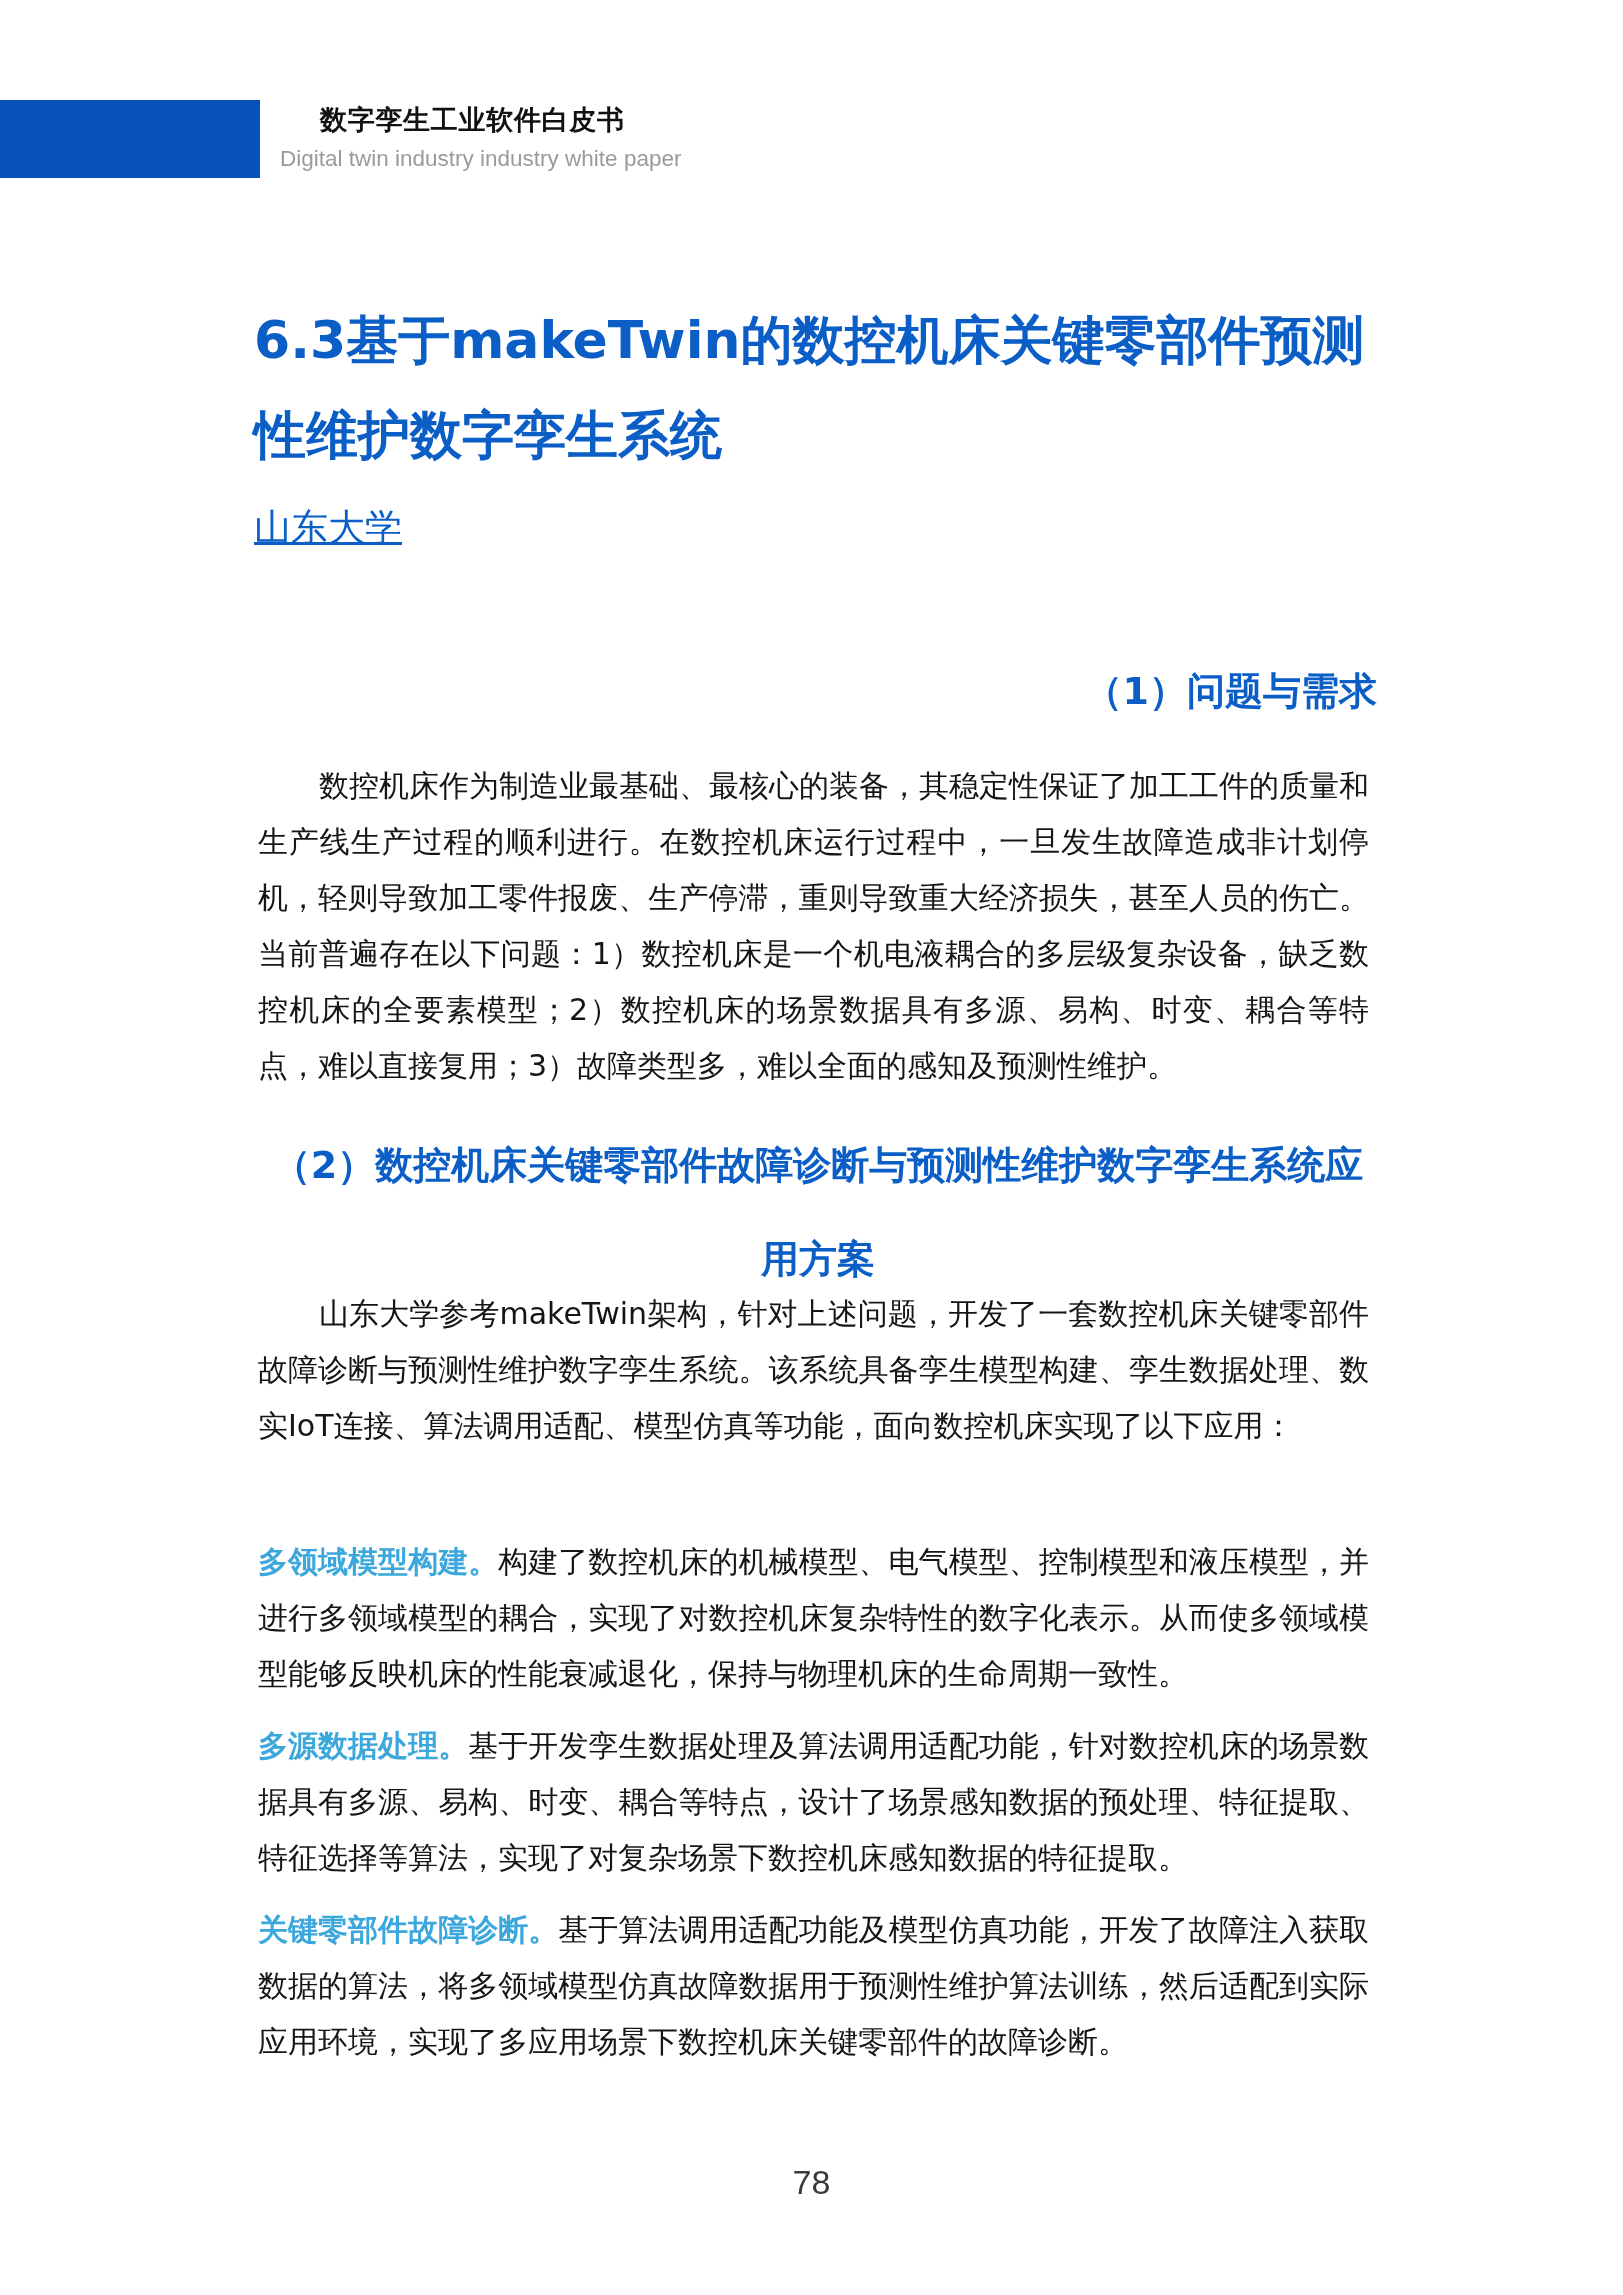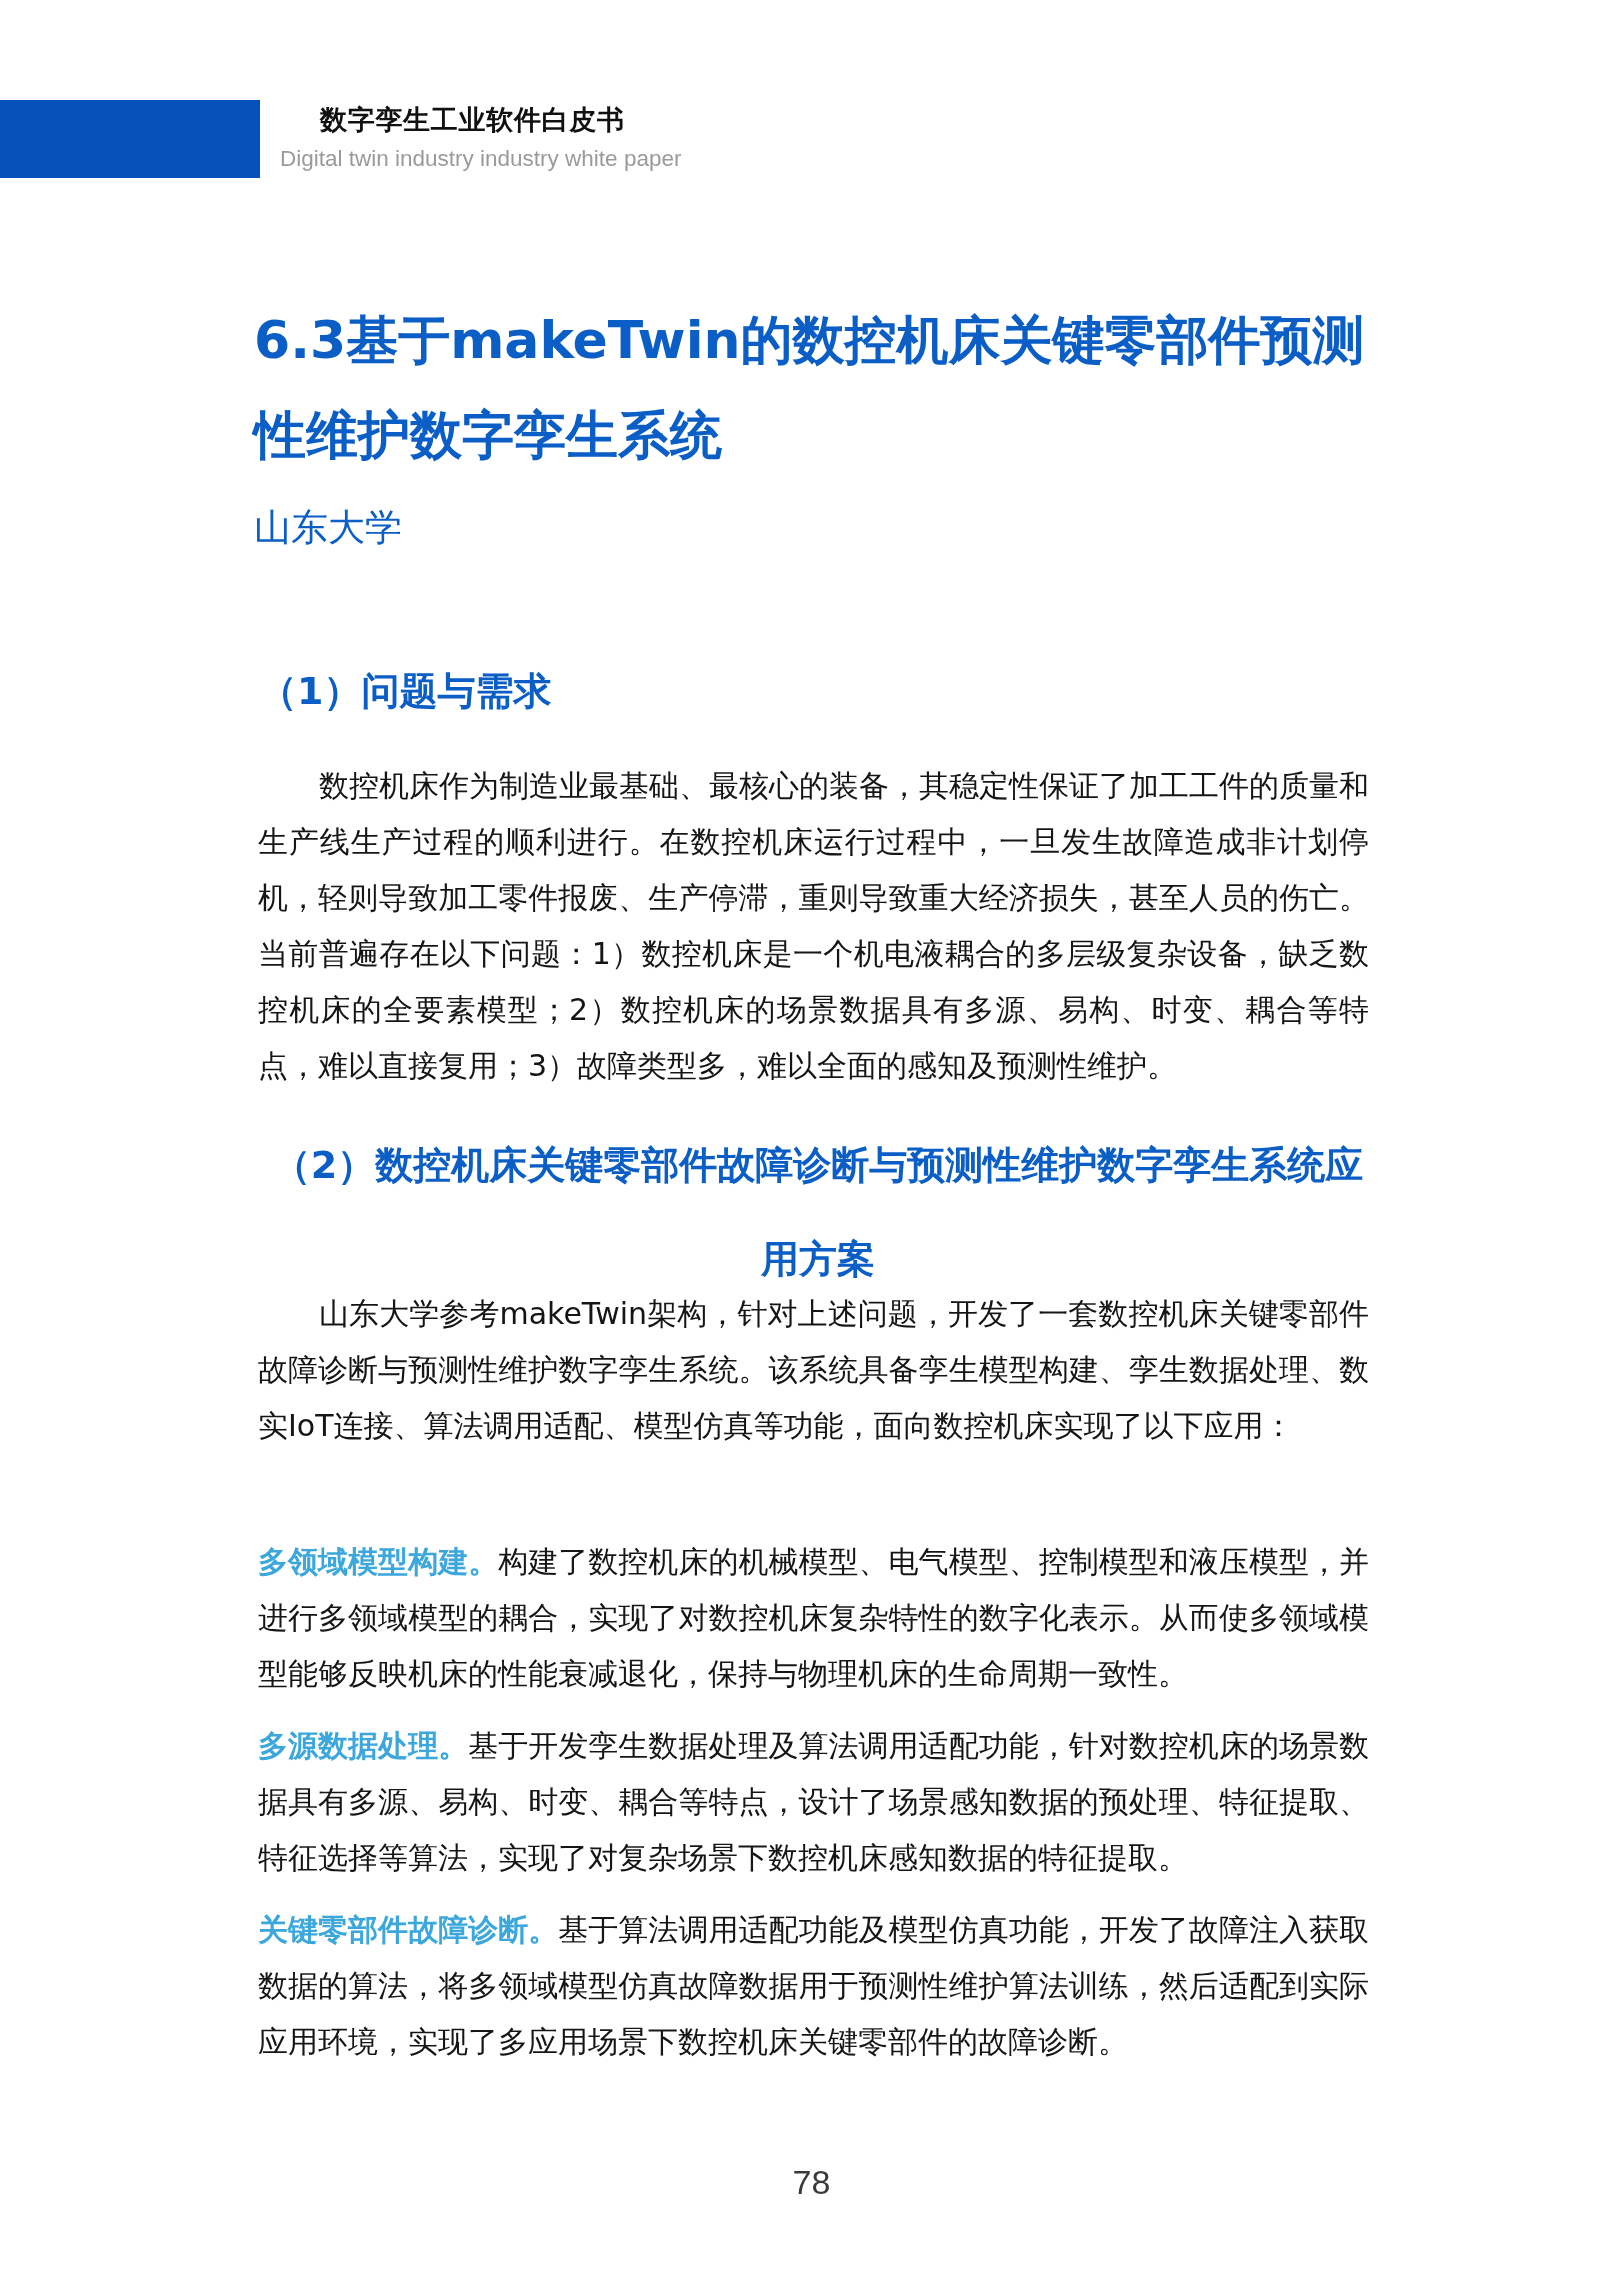--- a/index.html
+++ b/index.html
@@ -56,20 +56,21 @@
   .section-title .num {
     display: inline-block;
   }
   .affiliation {
     position: absolute;
     left: 254px;
     top: 503px;
     font-size: 37px;
     color: #0B5EC5;
     white-space: nowrap;
+    text-decoration: underline;
   }
   .subheading {
     position: absolute;
     left: 259px;
     width: 1118px;
     font-size: 38px;
     font-weight: bold;
     color: #0B5EC5;
     line-height: 94px;
   }
@@ -105,21 +106,21 @@
 <body>
 
 <div class="header-bar"></div>
 <div class="header-title">数字孪生工业软件白皮书</div>
 <div class="header-subtitle">Digital twin industry industry white paper</div>
 
 <div class="section-title"><span class="num">6.3</span><span>基于makeTwin的数控机床关键零部件预测性维护数字孪生系统</span></div>
 
 <div class="affiliation">山东大学</div>
 
-<div class="subheading" style="top:644px;">（1）问题与需求</div>
+<div class="subheading" style="top:644px;text-align:right;">（1）问题与需求</div>
 
 <div class="para indent" style="top:758px;">数控机床作为制造业最基础、最核心的装备，其稳定性保证了加工工件的质量和生产线生产过程的顺利进行。在数控机床运行过程中，一旦发生故障造成非计划停机，轻则导致加工零件报废、生产停滞，重则导致重大经济损失，甚至人员的伤亡。当前普遍存在以下问题：1）数控机床是一个机电液耦合的多层级复杂设备，缺乏数控机床的全要素模型；2）数控机床的场景数据具有多源、易构、时变、耦合等特点，难以直接复用；3）故障类型多，难以全面的感知及预测性维护。</div>
 
 <div class="subheading" style="top:1118px;text-align:center;">（2）数控机床关键零部件故障诊断与预测性维护数字孪生系统应用方案</div>
 
 <div class="para indent" style="top:1286px;">山东大学参考makeTwin架构，针对上述问题，开发了一套数控机床关键零部件故障诊断与预测性维护数字孪生系统。该系统具备孪生模型构建、孪生数据处理、数实IoT连接、算法调用适配、模型仿真等功能，面向数控机床实现了以下应用：</div>
 
 <div class="para" style="top:1534px;"><span class="hl">多领域模型构建。</span><span>构建了数控机床的机械模型、电气模型、控制模型和液压模型，并进行多领域模型的耦合，实现了对数控机床复杂特性的数字化表示。从而使多领域模型能够反映机床的性能衰减退化，保持与物理机床的生命周期一致性。</span></div>
 
 <div class="para" style="top:1718px;"><span class="hl">多源数据处理。</span><span>基于开发孪生数据处理及算法调用适配功能，针对数控机床的场景数据具有多源、易构、时变、耦合等特点，设计了场景感知数据的预处理、特征提取、特征选择等算法，实现了对复杂场景下数控机床感知数据的特征提取。</span></div>

